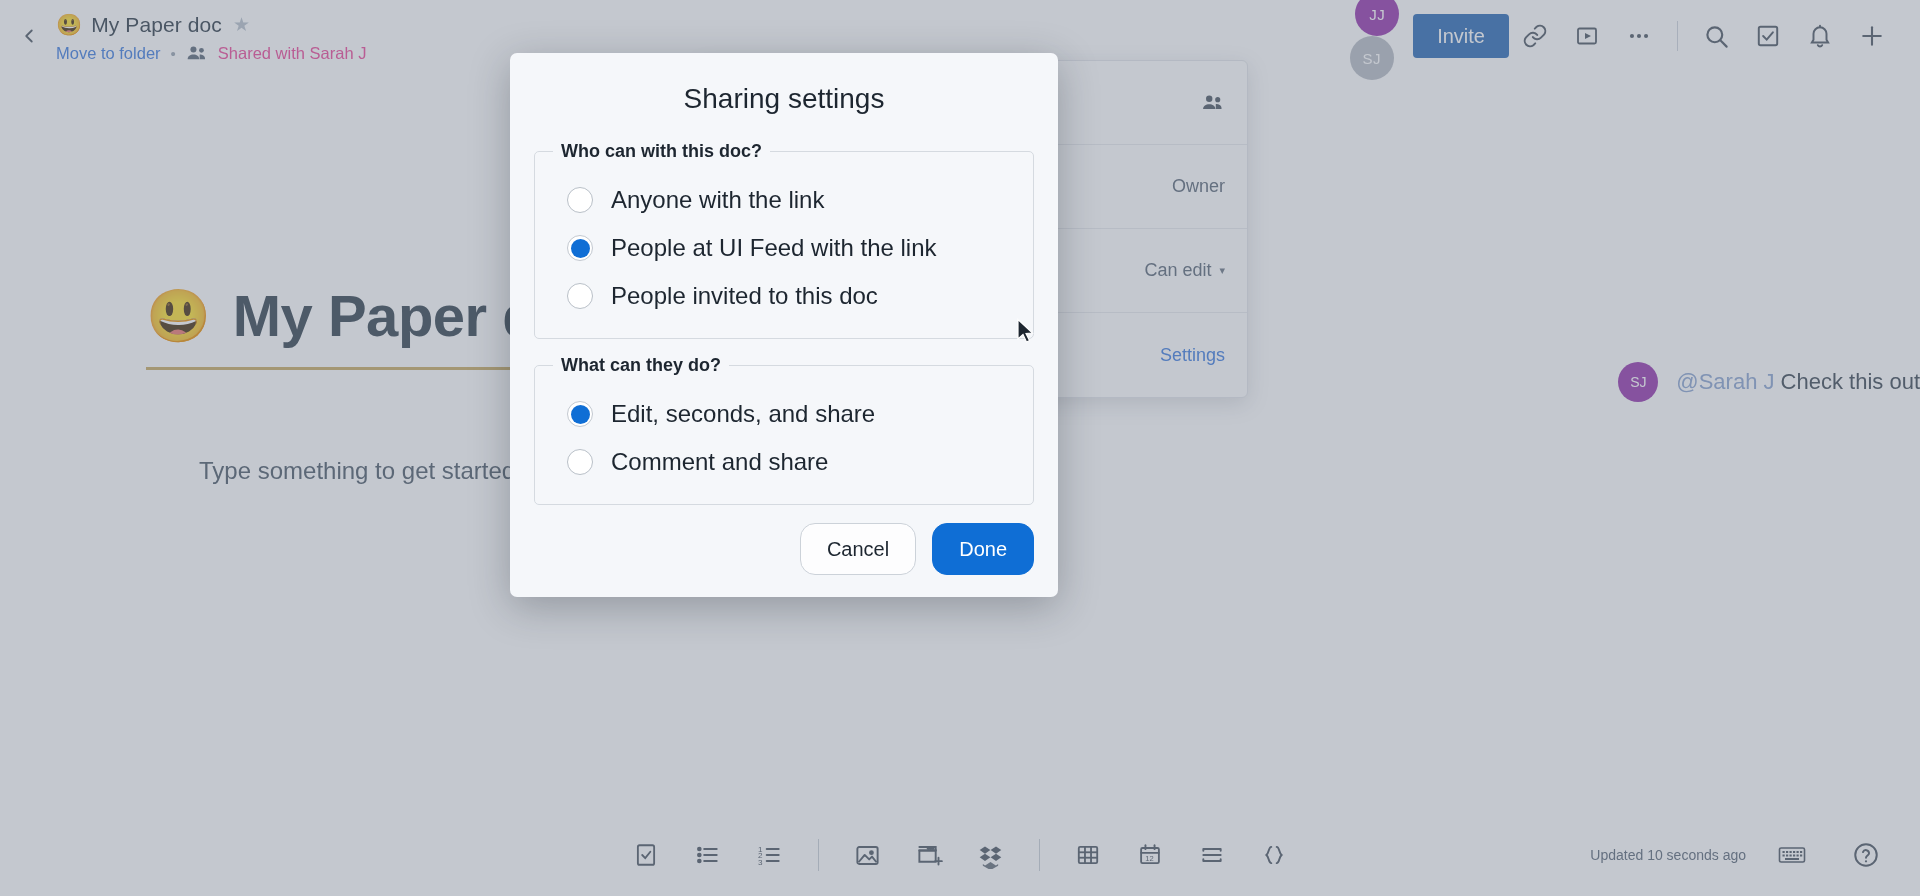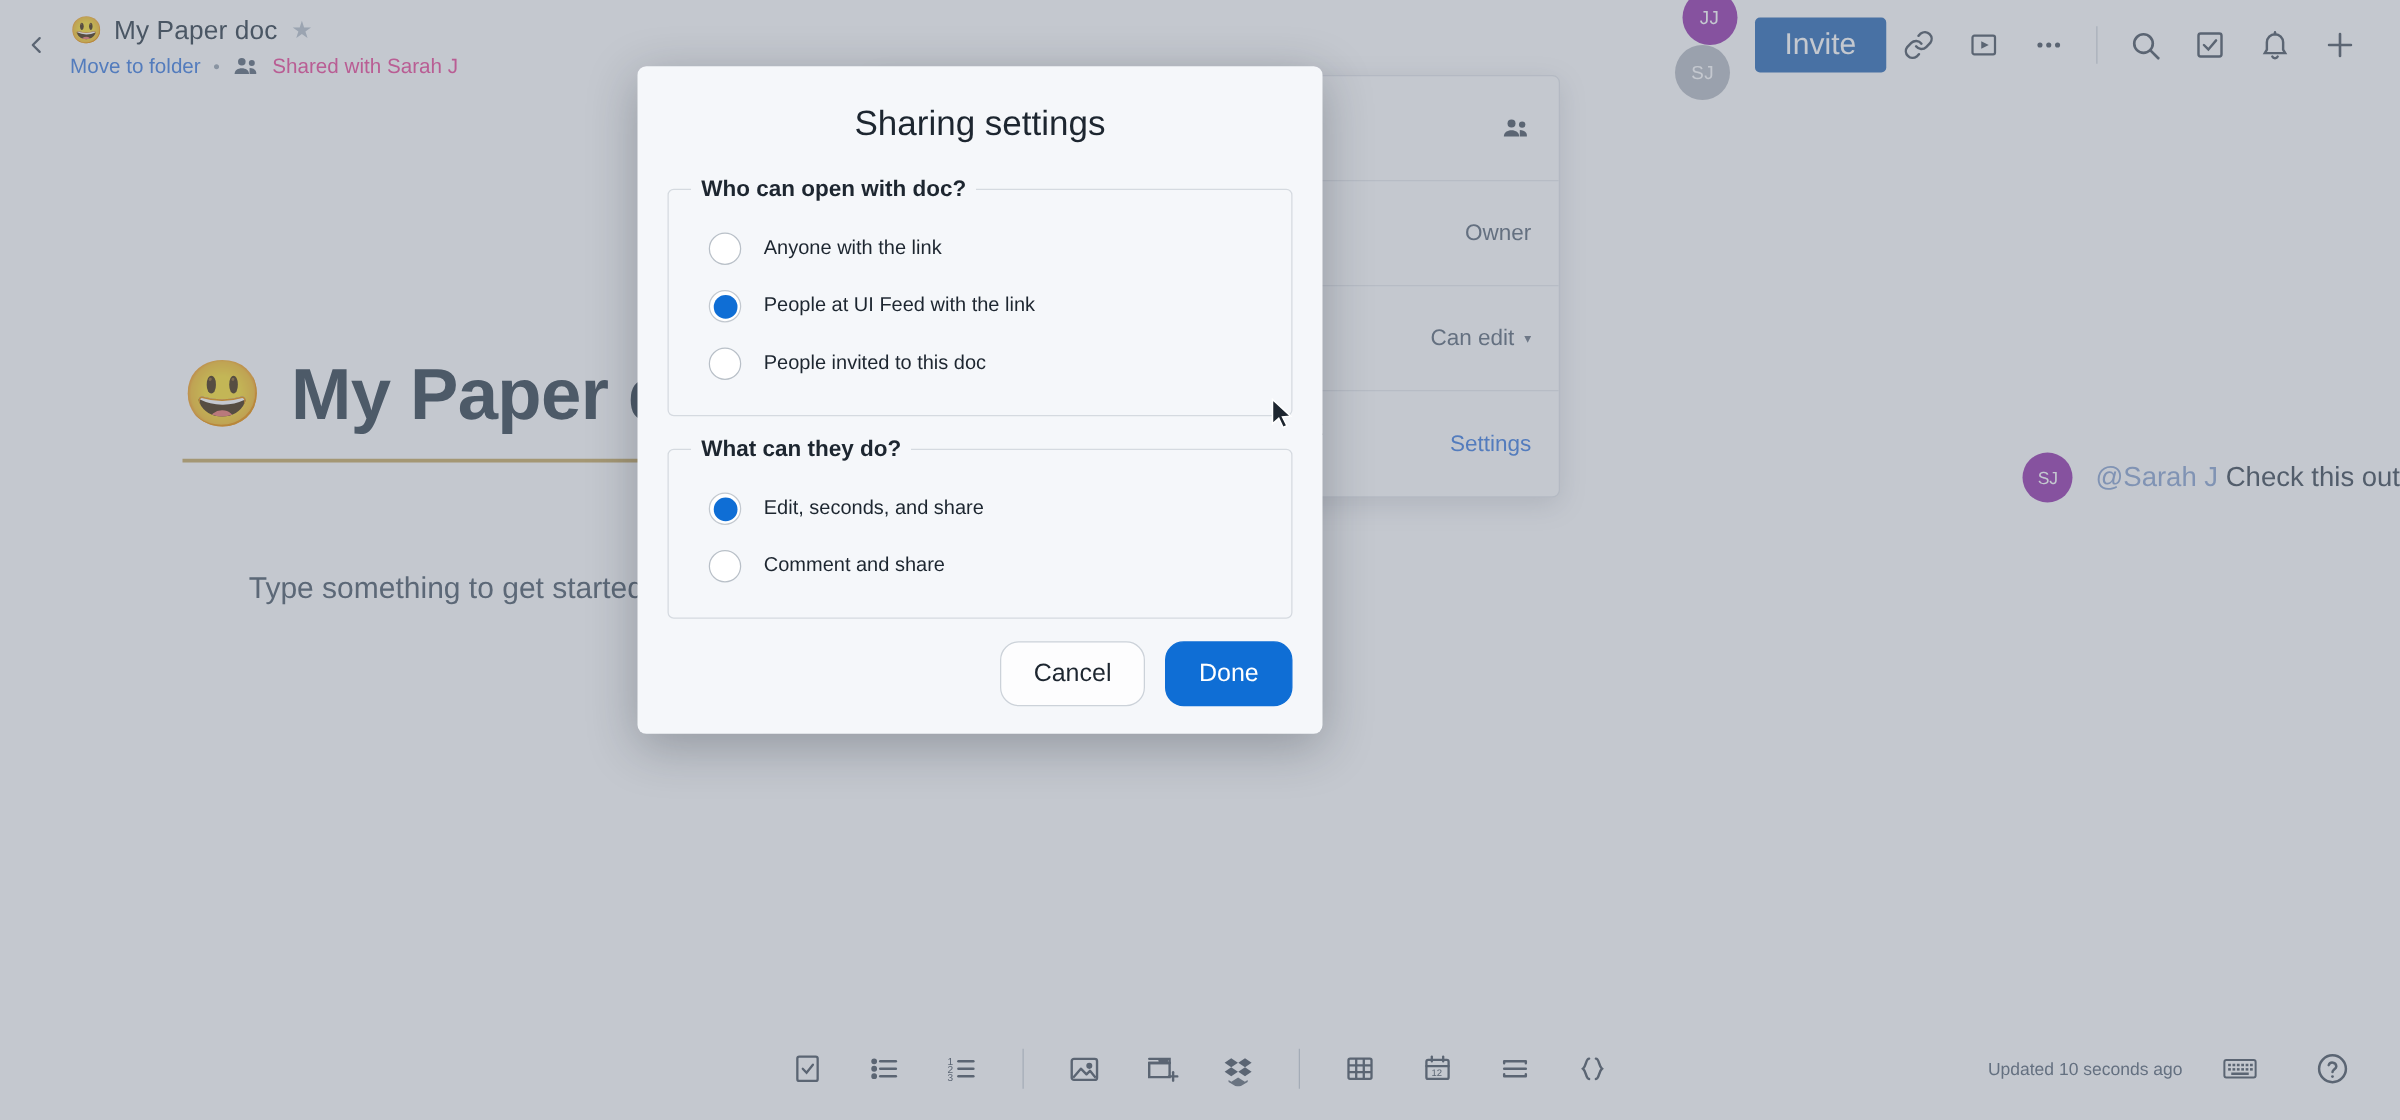--- a/index.html
+++ b/index.html
@@ -39,21 +39,21 @@
   }
   .avatars { display: flex; align-items: center; position: relative; margin-right: 14px; flex-direction: column; }
   .avatar {
     width: 44px; height: 44px; border-radius: 50%;
     display: flex; align-items: center; justify-content: center;
     color: #fff; font-size: 15px; letter-spacing: .4px;
   }
   .avatar.purple { background: #9435ad; z-index: 2; }
   .avatar.gray { background: #b7bcc4; margin-left: -11px; z-index: 1; }
   .invite-btn {
-    background: #2a6ab5; color: #fff; font-size: 24px;
+    background: #2a6ab5; color: #fff; font-size: 20px;
     padding: 0 24px; height: 44px; border: none; border-radius: 4px;
     display: flex; align-items: center; cursor: pointer;
   }
   .icon-btn {
     width: 52px; height: 52px; display: flex; align-items: center;
     justify-content: center; color: #4a5561; cursor: pointer;
   }
   .vdiv { width: 1px; height: 30px; background: #cfd5dc; margin: 0 12px; }
 
   
@@ -121,21 +121,21 @@
     font-size: 18px; font-weight: bold; color: #1d2630; padding: 0 8px; margin-left: 18px;
   }
   .radio-row { display: flex; align-items: center; gap: 18px; padding: 10px 0 10px 32px; cursor: pointer; }
   .radio {
     width: 26px; height: 26px; border-radius: 50%;
     background: #ffffff; border: 1px solid #b9c0c8; flex: 0 0 26px;
     display: flex; align-items: center; justify-content: center;
   }
   .radio.checked { border-color: #c3c9d0; }
   .radio.checked::after { content: ""; width: 19px; height: 19px; border-radius: 50%; background: #0f6ed5; }
-  .radio-label { font-size: 16px; color: #1d2630; }
+  .radio-label { font-size: 24px; color: #1d2630; }
   .modal-actions { display: flex; justify-content: flex-end; gap: 16px; margin-top: 18px; }
   .btn {
     height: 52px; padding: 0 26px; border-radius: 15px; font-size: 20px;
     display: flex; align-items: center; cursor: pointer;
   }
   .btn-cancel { background: #fdfdfe; border: 1px solid #ccd2d9; color: #1d2630; }
   .btn-done { background: #0f6ed5; border: 1px solid #0f6ed5; color: #ffffff; }
 
   .cursor { position: absolute; left: 1016px; top: 318px; z-index: 200; }
 </style>
@@ -401,21 +401,21 @@
 
   </div>
 
   <div id="dim"></div>
 
   <div class="modal-wrap">
     <div class="modal">
       <div class="modal-title">Sharing settings</div>
 
       <fieldset class="group">
-        <legend>Who can open with doc?</legend>
+        <legend>Who can with this doc?</legend>
         <label class="radio-row">
           <span class="radio"></span>
           <span class="radio-label">Anyone with the link</span>
         </label>
         <label class="radio-row">
           <span class="radio checked"></span>
           <span class="radio-label">People at UI Feed with the link</span>
         </label>
         <label class="radio-row">
           <span class="radio"></span>

